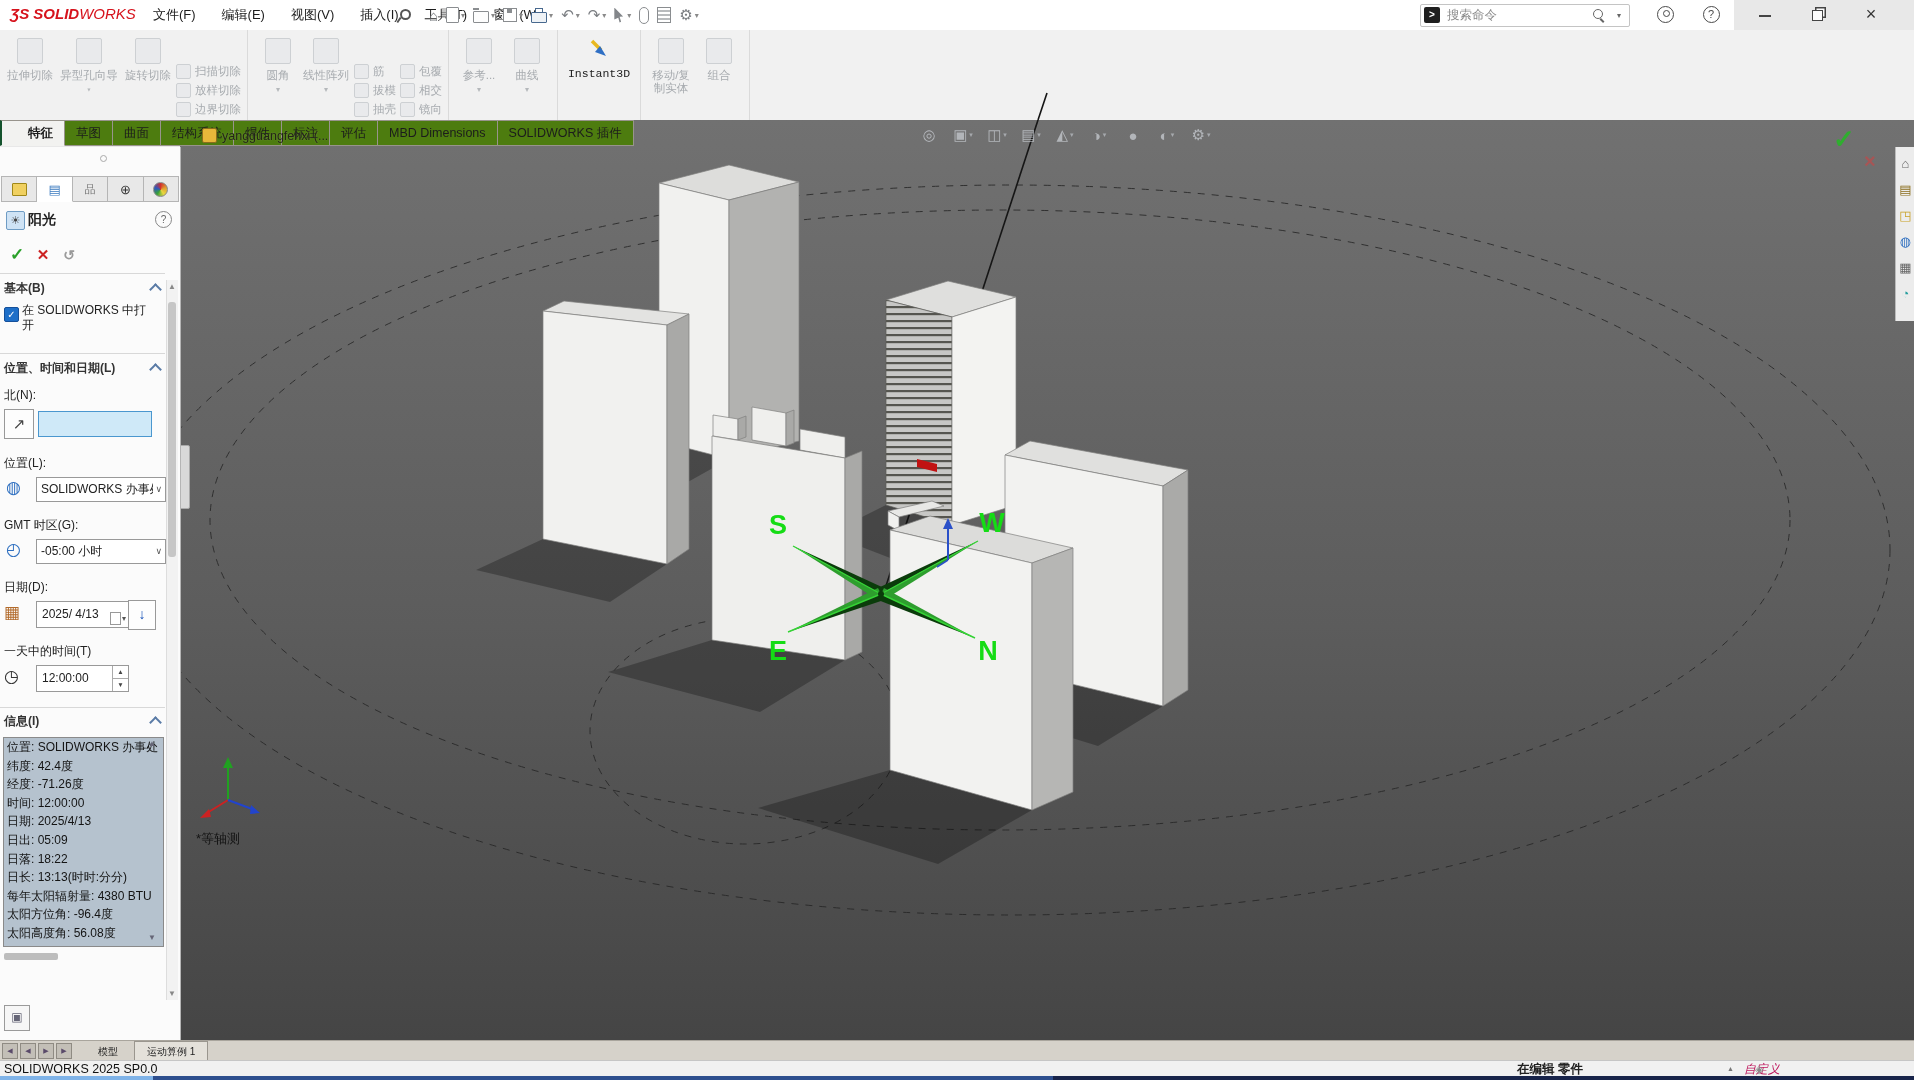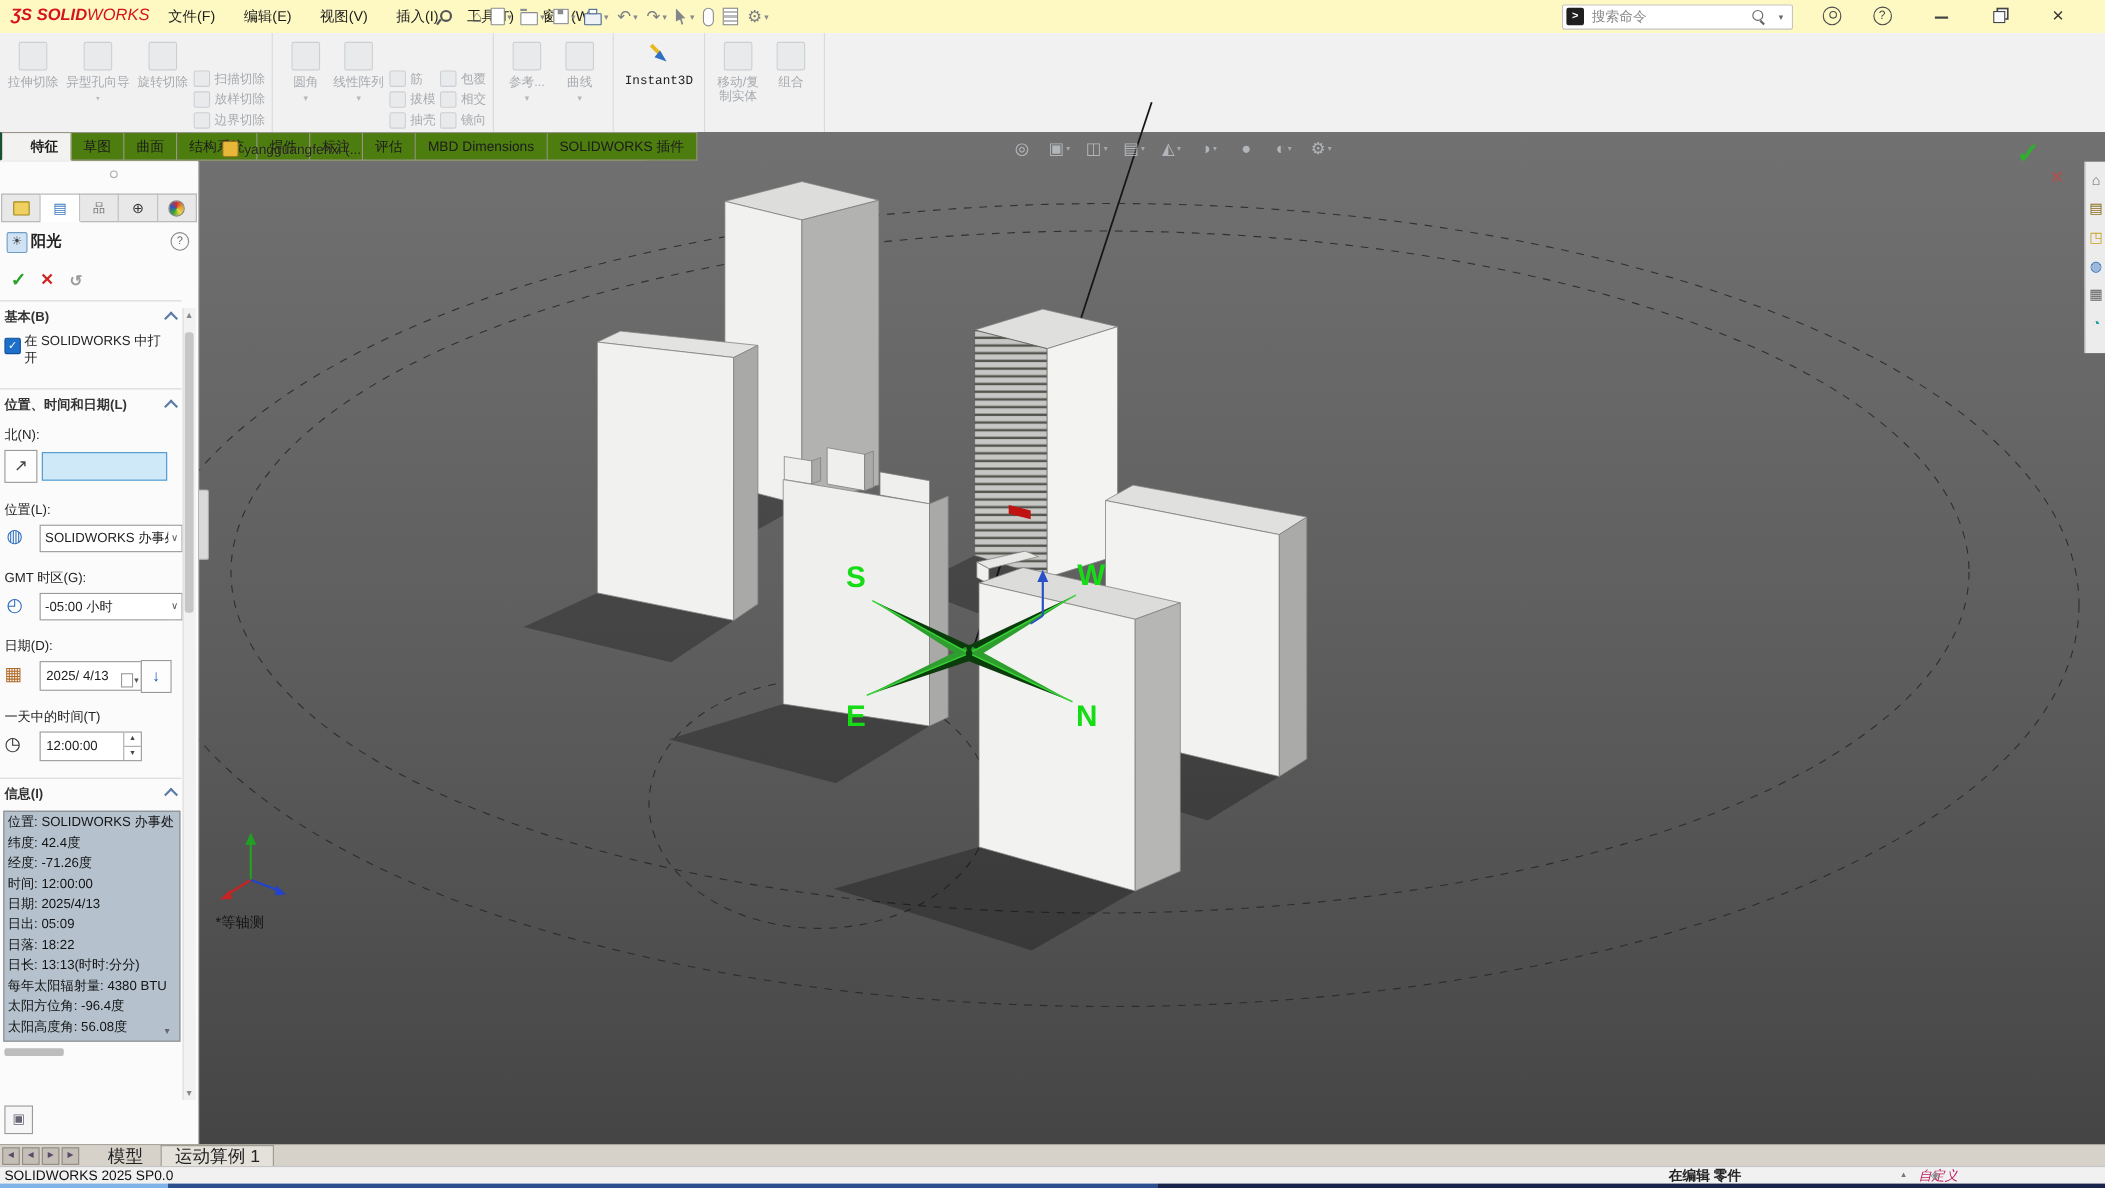--- a/index.html
+++ b/index.html
@@ -1,18 +1,18 @@
 <!DOCTYPE html>
 <html><head>
 <meta charset="utf-8">
 <style>
   html,body{margin:0;padding:0;width:1914px;height:1080px;overflow:hidden;
     font-family:"Liberation Sans",sans-serif;background:#e8e8e8;}
   
-  #titlebar{position:absolute;left:0;top:0;width:1914px;height:30px;background:#fef9c3;border-bottom:1px solid #d8d8d8;}
+  #titlebar{position:absolute;left:0;top:0;width:1734px;height:30px;background:#ffffff;border-bottom:1px solid #d8d8d8;}
   #logo{position:absolute;left:10px;top:5px;font-size:15px;color:#d6121c;font-style:italic;font-weight:bold;}
   #logo .lw{font-weight:normal;}
   #menubar{position:absolute;left:140px;top:0;height:30px;display:flex;align-items:center;}
   .menu{padding:0 13px;font-size:13px;color:#1c1c1c;line-height:30px;cursor:default;}
   #pin{position:absolute;left:395px;top:8px;width:14px;height:14px;}
   #pin:before{content:"";position:absolute;left:5px;top:1px;width:7px;height:7px;border:2px solid #555;border-radius:50%;}
   #pin:after{content:"";position:absolute;left:3px;top:9px;width:2px;height:6px;background:#555;transform:rotate(35deg);}
   #quickbar{position:absolute;left:425px;top:0;height:30px;display:flex;align-items:center;}
   .qicon{display:flex;align-items:center;height:30px;padding:0 4px;}
   .qg{font-size:15px;color:#7a7d81;}
@@ -119,21 +119,21 @@
   #info-dn{position:absolute;left:148px;top:786px;font-size:8px;color:#667;}
   #hthumb{position:absolute;left:4px;top:806px;width:54px;height:7px;background:#bdbdbd;border-radius:2px;}
   #pane-icon{position:absolute;left:4px;top:858px;width:24px;height:24px;background:#f6f6f6;border:1px solid #9a9a9a;text-align:center;line-height:23px;font-size:12px;color:#667;}
   #vscroll{position:absolute;left:166px;top:133px;width:11px;height:720px;background:#f2f2f2;border-left:1px solid #ddd;}
   #vthumb{position:absolute;left:1px;top:22px;width:8px;height:255px;background:#c6c6c6;border-radius:3px;}
   .varr{position:absolute;left:1px;font-size:8px;color:#888;}
   
   #bottombar{position:absolute;left:0;top:1040px;width:1914px;height:20px;background:#d6d2ca;border-top:1px solid #a9a59d;display:flex;align-items:center;}
   .navbtn{width:14px;height:14px;margin-left:2px;background:#c3bfb7;border:1px solid #8f8b83;font-size:7px;color:#5a4a6a;text-align:center;line-height:13px;}
   #mtabs{display:flex;margin-left:14px;height:20px;align-items:center;}
-  .mtab{font-size:16px;color:#222;padding:0 12px;line-height:19px;white-space:nowrap;}
+  .mtab{font-size:10px;color:#222;padding:0 12px;line-height:19px;white-space:nowrap;}
   .mtab.boxed{background:#e4e1da;border:1px solid #9a968e;border-bottom:none;margin-left:4px;}
   #statusbar{position:absolute;left:0;top:1060px;width:1914px;height:16px;background:#f1f1f1;border-top:1px solid #c6c6c6;font-size:12.5px;color:#111;}
   #st-left{position:absolute;left:4px;line-height:16px;}
   #st-mode{position:absolute;left:1517px;line-height:16px;color:#222;font-weight:bold;}
   #st-custom{position:absolute;left:1744px;line-height:16px;color:#be185d;font-size:12px;font-style:italic;}
   #st-caret{position:absolute;left:1727px;line-height:16px;font-size:7px;color:#777;}
   #st-badge{position:absolute;left:1755px;line-height:16px;font-size:11px;color:#8a8a8a;}
   #vidstrip{position:absolute;left:0;top:1076px;width:1914px;height:4px;background:linear-gradient(to right,#7fb3e8 0 8%,#2e4f8e 8% 55%,#18244a 55% 100%);}
 </style>
 </head>

